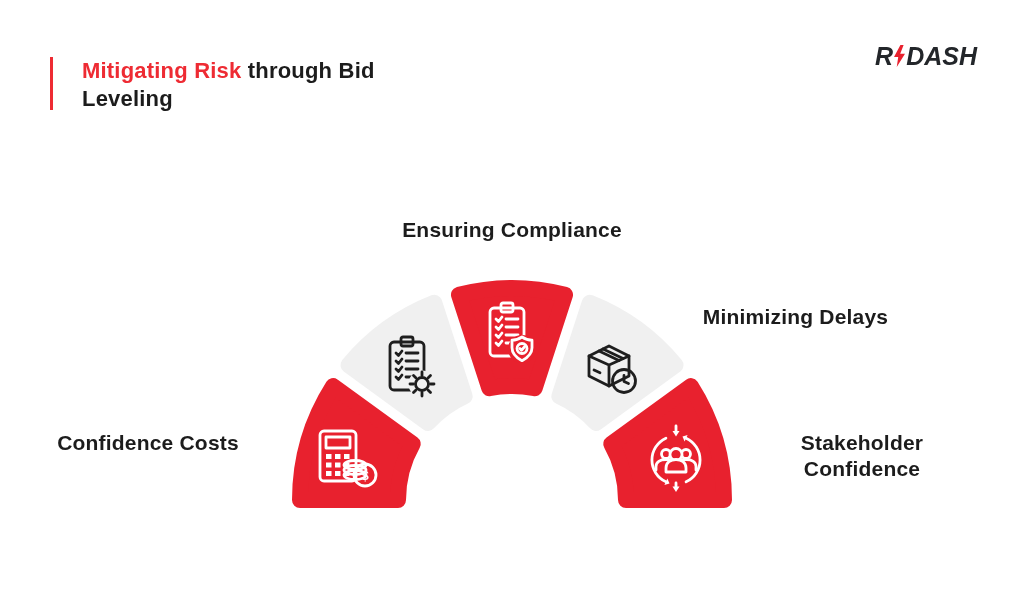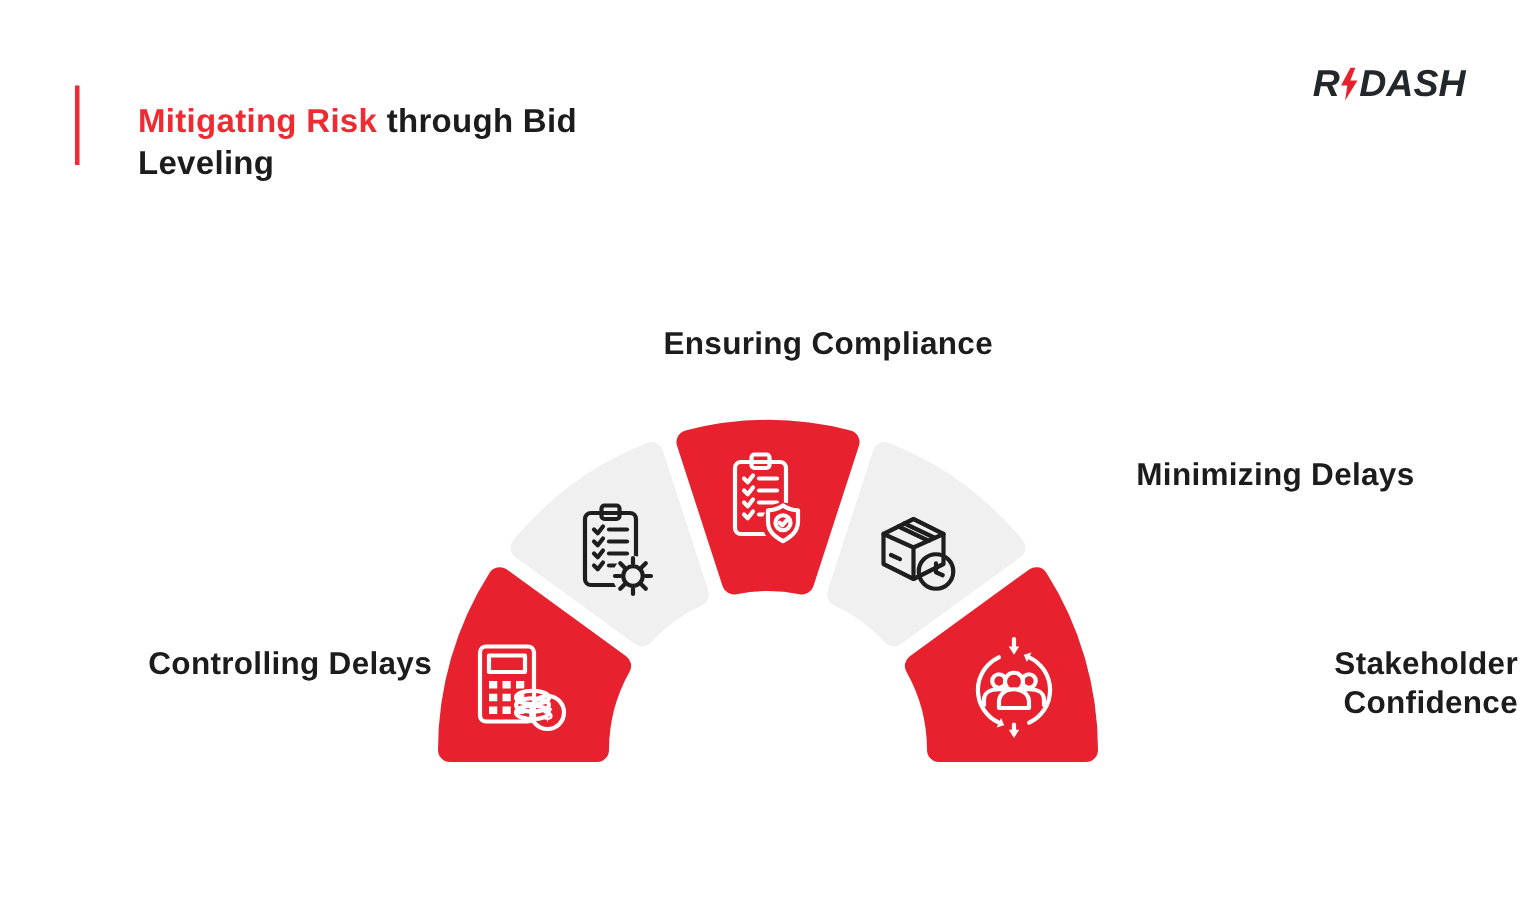--- a/index.html
+++ b/index.html
@@ -1,31 +1,31 @@
 <!DOCTYPE html>
 <html><head>
 <meta charset="utf-8">
 <style>
   html,body{margin:0;padding:0;background:#fff;}
   .canvas{position:relative;width:1024px;height:614px;background:#ffffff;overflow:hidden;
           font-family:"Liberation Sans",sans-serif;}
   
   .accent-bar{position:absolute;left:50px;top:57px;width:3px;height:53px;background:#EE2B33;}
-  .title{position:absolute;left:78px;top:53px;width:300px;margin:14px;
+  .title{position:absolute;left:78px;top:53px;width:300px;margin:4px;
          font-size:22px;line-height:28px;font-weight:700;color:#1C1C1C;letter-spacing:.2px;}
   .title .hl{color:#EE2B33;}
   
   .logo{position:absolute;top:42px;right:47px;display:flex;align-items:center;
         font-style:italic;font-weight:700;font-size:25px;letter-spacing:0;color:#23262A;}
   .logo .bolt{width:11px;height:22px;margin:0 1px 2px 1px;}
   
   .fan{position:absolute;left:0;top:0;width:1024px;height:614px;}
   
   .seg-label{position:absolute;font-size:21px;font-weight:700;color:#1C1C1C;
-             text-align:right;line-height:26px;white-space:pre-line;letter-spacing:.2px;}
+             text-align:center;line-height:26px;white-space:pre-line;letter-spacing:.2px;}
   .lbl-costs{left:8px;top:430px;width:280px;}
   .lbl-scope{left:80px;top:304px;width:295px;}
   .lbl-compliance{left:362px;top:217px;width:300px;}
   .lbl-delays{left:648px;top:304px;width:295px;}
   .lbl-stakeholder{left:712px;top:430px;width:300px;}
   
   .ic-w{stroke:#FFFFFF;fill:none;stroke-width:2.8;stroke-linecap:round;stroke-linejoin:round;}
   .ic-d{stroke:#1E1E1E;fill:none;stroke-width:2.8;stroke-linecap:round;stroke-linejoin:round;}
 </style>
 </head>
@@ -146,18 +146,18 @@
         <circle cx="26" cy="31" r="4.5"></circle>
         <circle cx="46" cy="31" r="4.5"></circle>
         <path d="M16,47 v-3.5 c0,-4.5 4,-7 10,-7 c2,0 3.8,0.3 5.3,0.9"></path>
         <path d="M56,47 v-3.5 c0,-4.5 -4,-7 -10,-7 c-2,0 -3.8,0.3 -5.3,0.9"></path>
         <circle cx="36" cy="31.5" r="6" fill="#E8212E"></circle>
         <path d="M26,49 v-4 c0,-5.5 4.5,-8.5 10,-8.5 s10,3 10,8.5 v4 z" fill="#E8212E"></path>
       </g>
     </g>
   </svg>
 
-  <div class="seg-label lbl-costs">Controlling Delays</div>
+  <div class="seg-label lbl-costs">Confidence Costs</div>
   <div class="seg-label lbl-compliance">Ensuring Compliance</div>
   <div class="seg-label lbl-delays">Minimizing Delays</div>
   <div class="seg-label lbl-stakeholder">Stakeholder
 Confidence</div>
 </div>
 
 </body></html>

